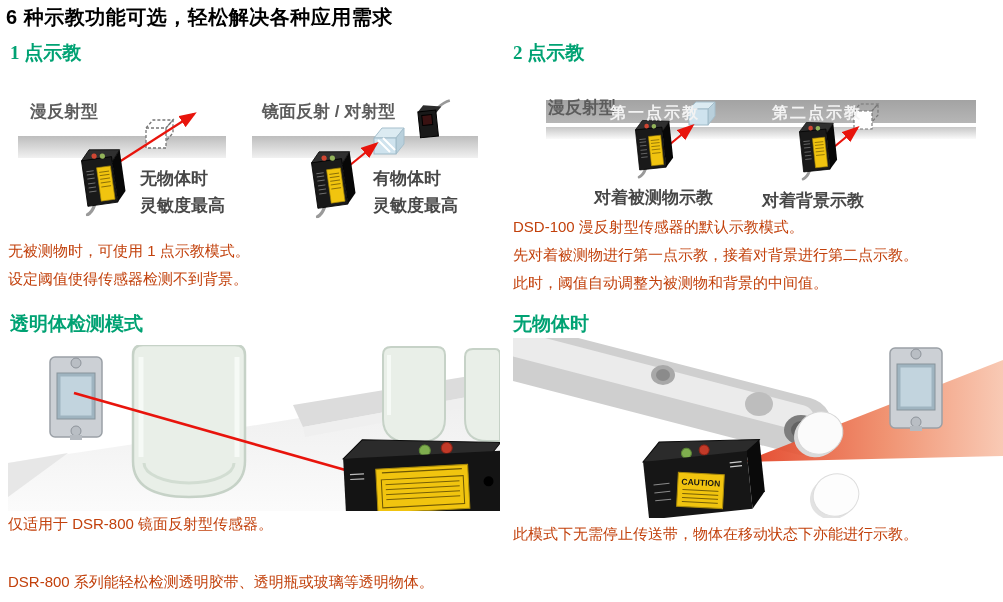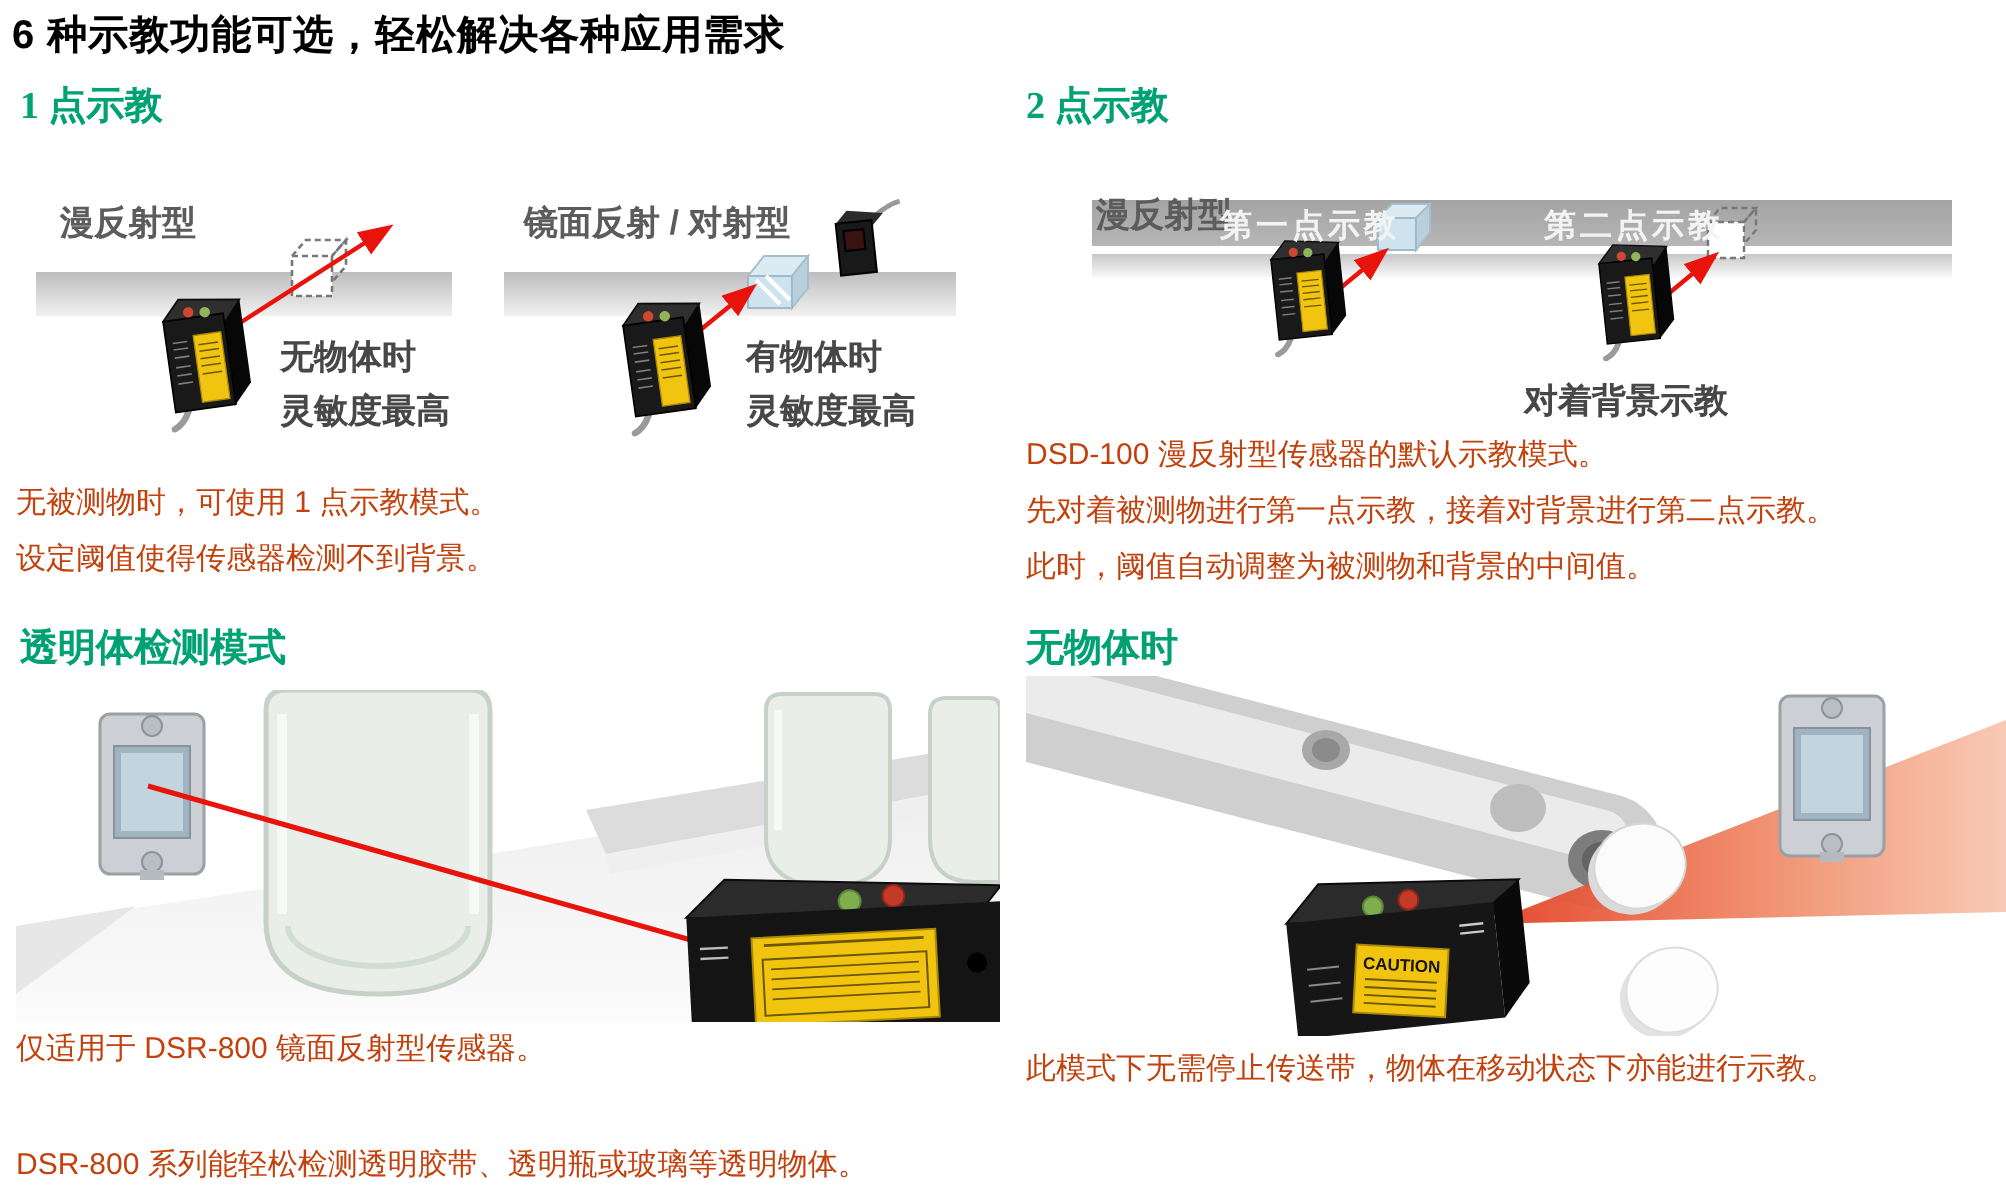--- a/index.html
+++ b/index.html
@@ -141,20 +141,21 @@
         <polyline points="18,7 24,0 24,11 18,18"></polyline>
       </g>
       <line x1="150" y1="84" x2="179" y2="60" stroke="#e8140c" stroke-width="2.2" marker-end="url(#arrowR)"></line>
       <line x1="315" y1="86" x2="344" y2="62" stroke="#e8140c" stroke-width="2.2" marker-end="url(#arrowR)"></line>
       <use href="#sensor-sym" width="56" height="84" transform="translate(122,50) rotate(-6,24,36) scale(0.72)"></use>
       <use href="#sensor-sym" width="56" height="84" transform="translate(286,52) rotate(-6,24,36) scale(0.72)"></use>
     </svg>
     <div class="abs il-label" style="left:35px;top:6px">漫反射型</div>
     <div class="abs band-label" style="left:97px;top:37px">第一点示教</div>
     <div class="abs band-label" style="left:259px;top:37px">第二点示教</div>
+    <div class="abs cap" style="left:81px;top:118px">对着被测物示教</div>
     <div class="abs cap" style="left:249px;top:121px">对着背景示教</div>
   </figure>
 
   <div class="abs para" style="left:513px;top:218px">DSD-100 漫反射型传感器的默认示教模式。</div>
   <div class="abs para" style="left:513px;top:246px">先对着被测物进行第一点示教，接着对背景进行第二点示教。</div>
   <div class="abs para" style="left:513px;top:274px">此时，阈值自动调整为被测物和背景的中间值。</div>
 
   <div class="abs h2" style="left:10px;top:311px">透明体检测模式</div>
 
   <figure class="fig" style="left:8px;top:345px;width:492px;height:166px">

